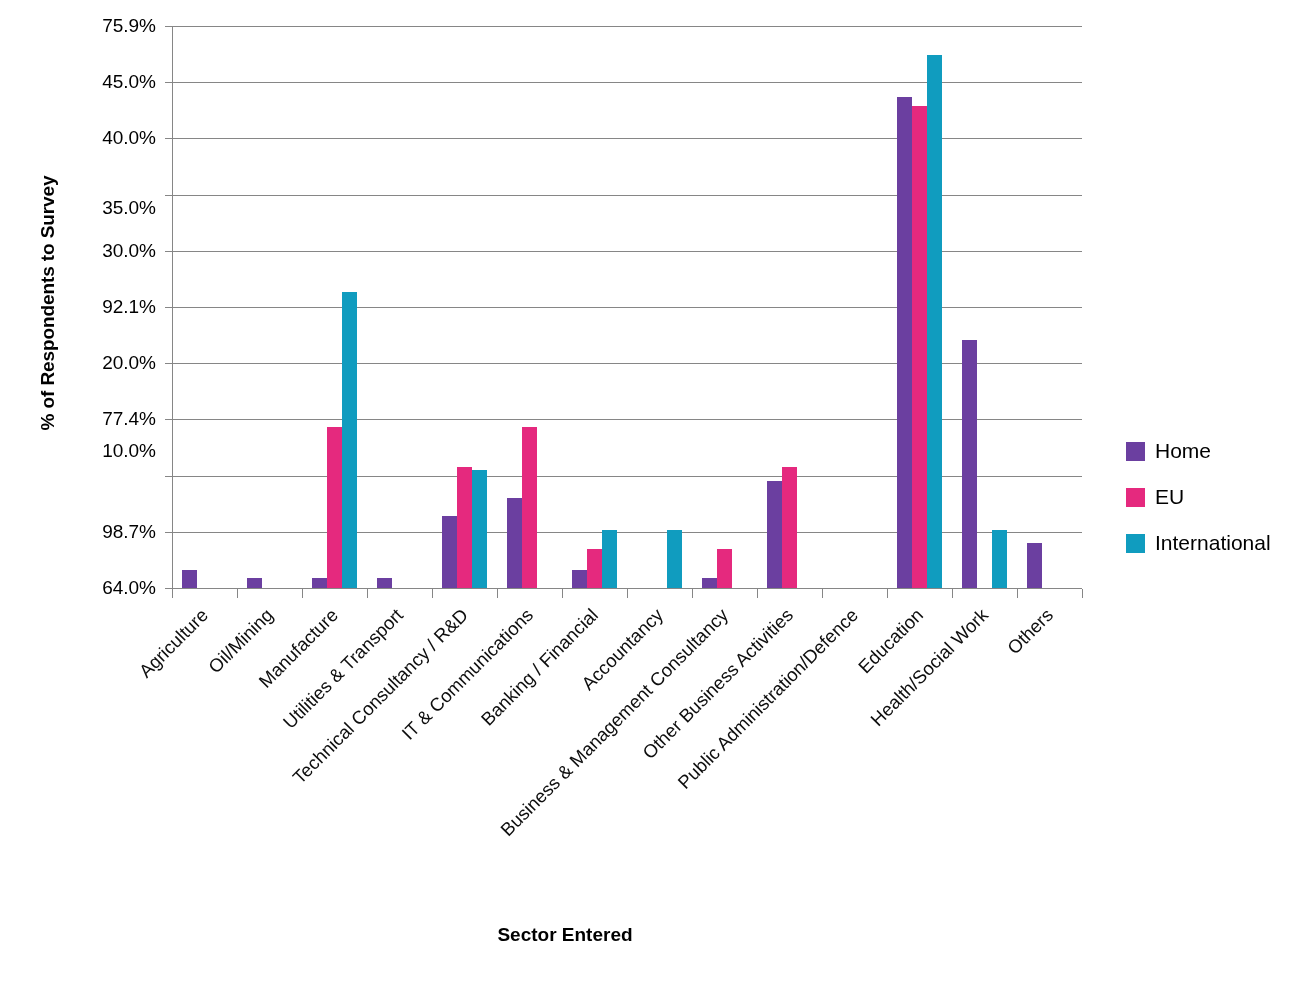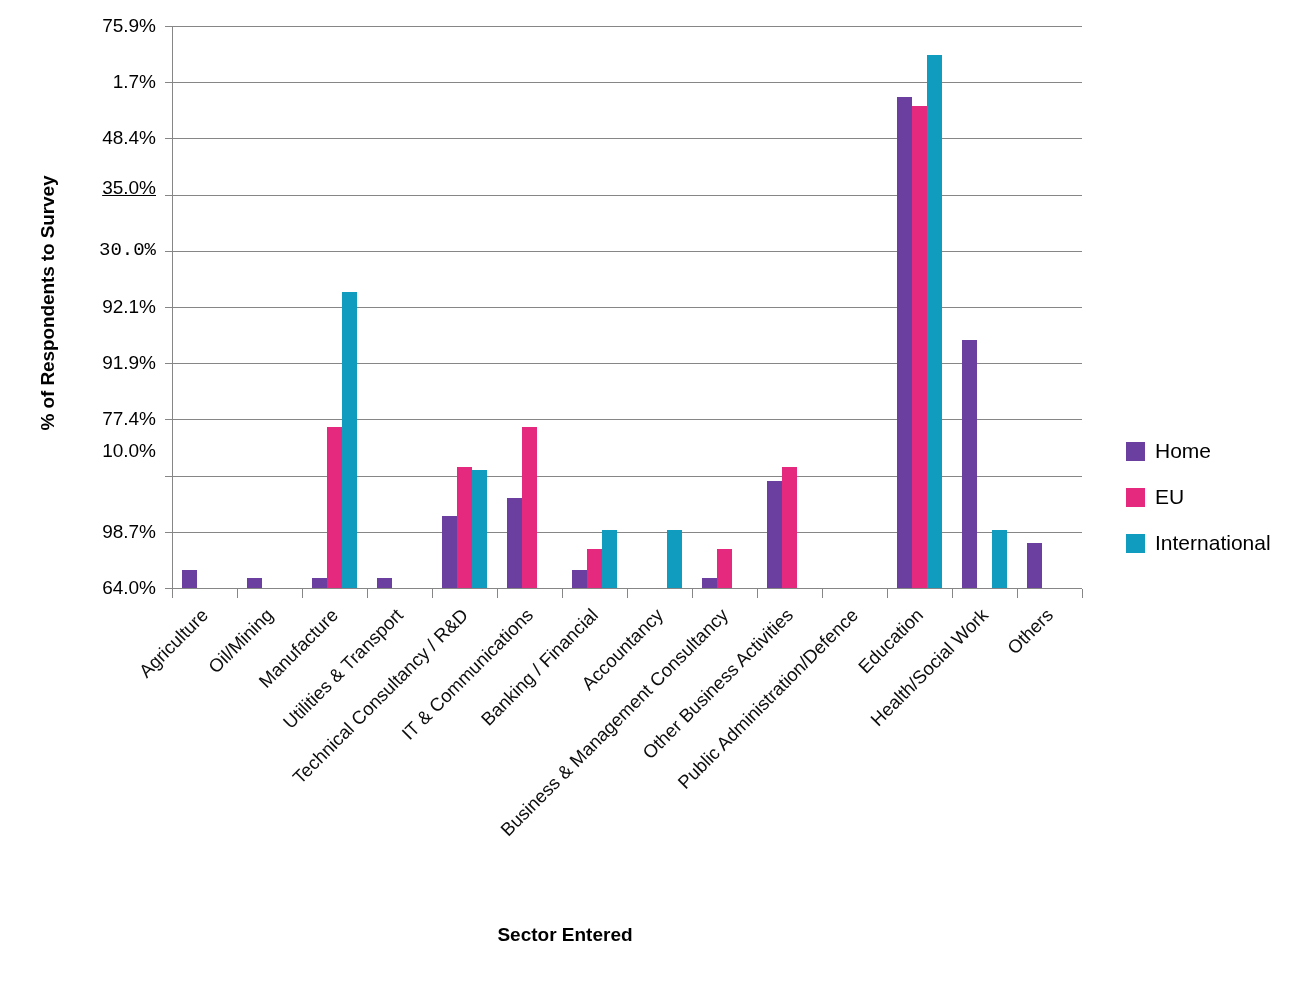--- a/index.html
+++ b/index.html
@@ -155,26 +155,26 @@
 
 <div id="chart-root">
 
   <div id="y-axis-title">% of Respondents to Survey</div>
 
   <div id="y-tick-labels">
       <div class="ytl" style="top: 578px;">64.0%</div>
       <div class="ytl" style="top: 521.8px;">98.7%</div>
       <div class="ytl" style="top: 441px;">10.0%</div>
       <div class="ytl" style="top: 409.4px;">77.4%</div>
-      <div class="ytl" style="top: 353.2px;">91.9%</div>
+      <div class="ytl" style="top: 353.2px;">20.0%</div>
       <div class="ytl" style="top: 297px;">92.1%</div>
-      <div class="ytl" style="top: 240.8px; font-family: Liberation Mono, monospace;">30.0%</div>
-      <div class="ytl" style="top: 178px; text-decoration: underline;">35.0%</div>
-      <div class="ytl" style="top: 128.4px;">48.4%</div>
-      <div class="ytl" style="top: 72.2px;">1.7%</div>
+      <div class="ytl" style="top: 240.8px;">30.0%</div>
+      <div class="ytl" style="top: 198px;">35.0%</div>
+      <div class="ytl" style="top: 128.4px;">40.0%</div>
+      <div class="ytl" style="top: 72.2px;">45.0%</div>
       <div class="ytl" style="top: 16px;">75.9%</div>
     </div>
   <div id="y-tick-marks">
       <div class="y-tick-mark" style="top: 588px;"></div>
       <div class="y-tick-mark" style="top: 531.8px;"></div>
       <div class="y-tick-mark" style="top: 475.6px;"></div>
       <div class="y-tick-mark" style="top: 419.4px;"></div>
       <div class="y-tick-mark" style="top: 363.2px;"></div>
       <div class="y-tick-mark" style="top: 307px;"></div>
       <div class="y-tick-mark" style="top: 250.8px;"></div>

